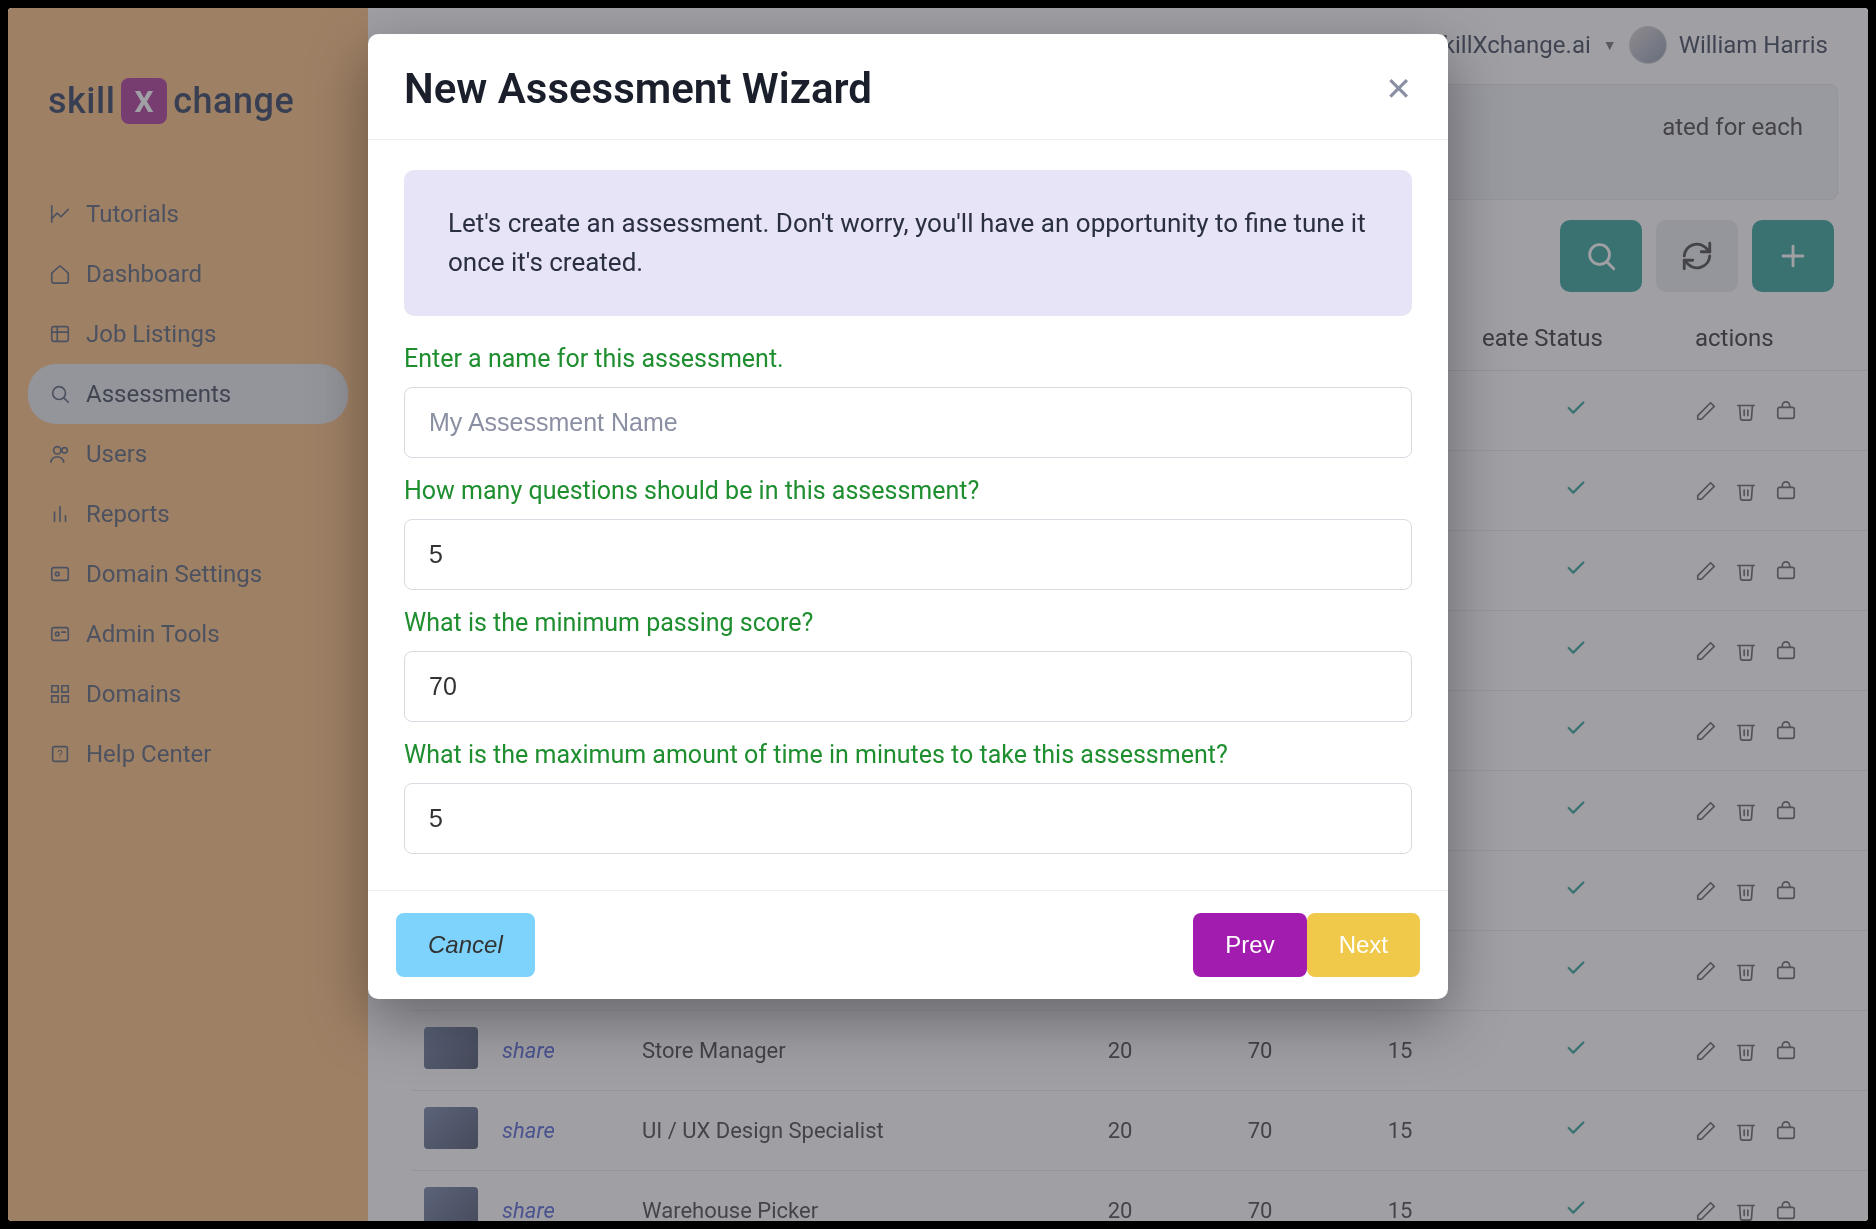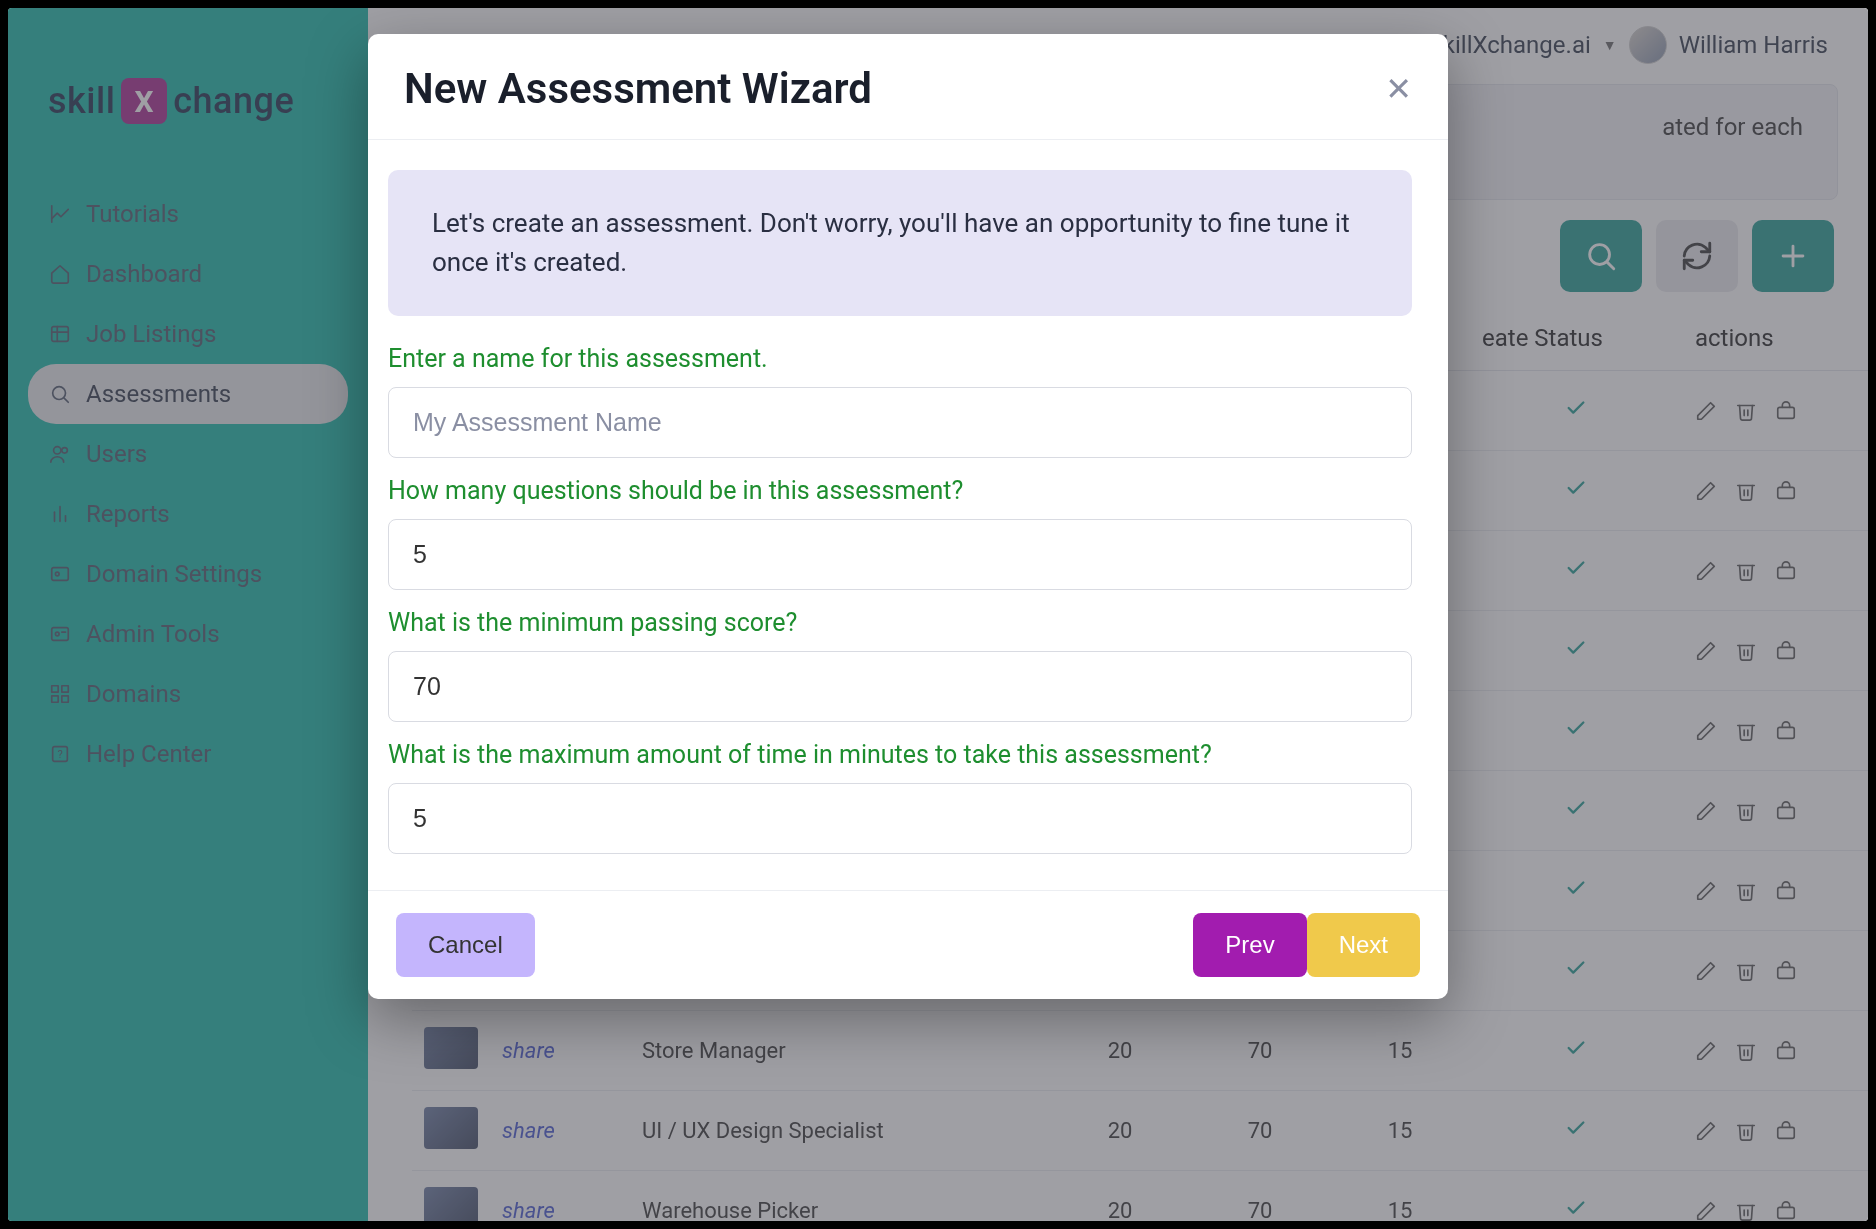--- a/index.html
+++ b/index.html
@@ -21,21 +21,21 @@
   .overlay {
     position: absolute; inset:0;
     background: rgba(80,80,90,0.55);
     z-index: 5;
   }
   
   .sidebar {
     position: absolute;
     left: 0; top: 0; bottom: 0;
     width: 360px;
-    background: #14b8a6;
+    background: #fdba74;
     padding-top: 70px;
   }
   .logo {
     display: flex; align-items: center; gap: 6px;
     padding: 0 40px 60px 40px;
     font-size: 36px; font-weight: 500; color: #1b2c4b;
     letter-spacing: 0.5px;
   }
   .logo .badge {
     display:inline-flex;align-items:center;justify-content:center;
@@ -112,37 +112,37 @@
     box-shadow:0 20px 60px rgba(0,0,0,0.35);
     display:flex;flex-direction:column;
   }
   .modal-head {
     padding: 30px 36px 26px 36px;
     display:flex;justify-content:space-between;align-items:center;
     border-bottom:1px solid #eceef2;
   }
   .modal-title { font-size:42px;font-weight:600;color:#1a1f2b; }
   .modal-close { font-size:32px;color:#8a8fa3;cursor:pointer;line-height:1; }
-  .modal-body { padding: 30px 36px 36px 20px; }
+  .modal-body { padding: 30px 36px 36px 36px; }
   .info {
     background:#e6e4f6;border-radius:10px;padding:34px 44px;
     font-size:26px;color:#2a2f42;line-height:1.5;margin-bottom:28px;
   }
   .q-label { color:#1e8e2f;font-size:25px;margin:18px 0 14px 0; }
   .q-input {
     width:100%;border:1px solid #d9dbe2;border-radius:8px;
     padding:20px 24px;font-size:25px;color:#333;outline:none;
   }
   .q-input::placeholder { color:#8a8fa3; }
   .modal-foot {
     border-top:1px solid #eceef2;
     padding:22px 28px;display:flex;justify-content:space-between;align-items:center;
   }
   .btn { padding:18px 32px;border-radius:8px;font-size:24px;cursor:pointer;border:none; }
-  .btn.cancel { background:#c4b5fd;color:#333; }
+  .btn.cancel { background:#7dd3fc;color:#333;font-style:italic; }
   .btn.prev { background:#a21caf;color:#fff;}
   .btn.next { background:#f0c94b;color:#fff; }
   .foot-right { display:flex; }
 </style>
 </head>
 <body>
 
 <div class="frame">
 
   <div class="sidebar">

